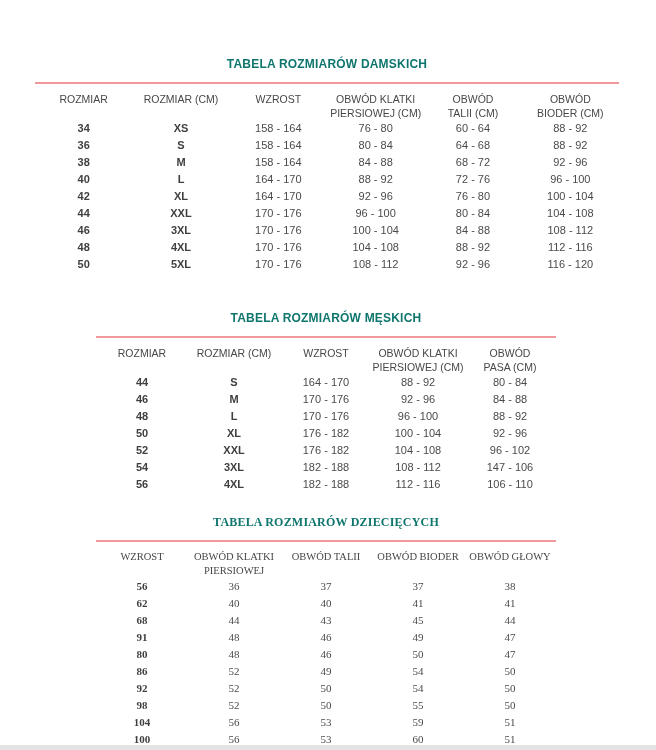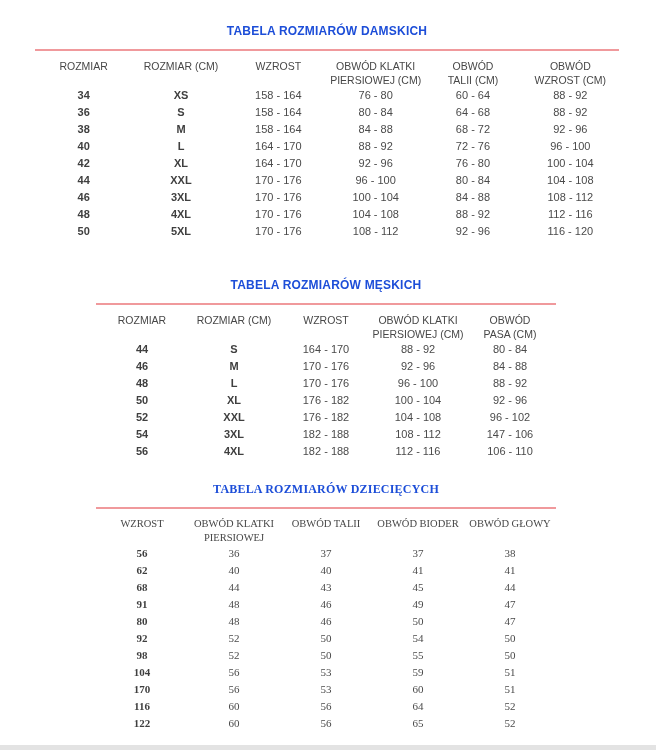--- a/index.html
+++ b/index.html
@@ -19,22 +19,23 @@
   }
   #section-damskie   { left: 35px;  top: 24px;  width: 584px; }
   #section-meskie    { left: 96px;  top: 278px; width: 460px; }
   #section-dzieciece { left: 96px;  top: 482px; width: 460px; font-family: Liberation Serif, serif; }
 
   .t-title {
     text-align: center;
     font-weight: bold;
     font-size: 12px;
     line-height: 14px;
-    color: #1d4ed8;
+    color: #0f766e;
     letter-spacing: 0.2px;
+    margin-top: 33px;
   }
   .t-line {
     height: 0;
     border-top: 2px solid #f0999c;
     margin-top: 11px;
   }
   table.sizes {
     width: 100%;
     border-collapse: collapse;
     table-layout: fixed;
@@ -91,21 +92,21 @@
           <th>
             <div>OBWÓD KLATKI</div>
             <div>PIERSIOWEJ (CM)</div>
           </th>
           <th>
             <div>OBWÓD</div>
             <div>TALII (CM)</div>
           </th>
           <th>
             <div>OBWÓD</div>
-            <div>WZROST (CM)</div>
+            <div>BIODER (CM)</div>
           </th>
         </tr>
       </thead>
     <tbody>
         <tr>
           <td class="bold">34</td>
           <td class="bold">XS</td>
           <td>158 - 164</td>
           <td>76 - 80</td>
           <td>60 - 64</td>
@@ -312,20 +313,27 @@
           <td>47</td>
         </tr>
         <tr>
           <td class="bold">80</td>
           <td>48</td>
           <td>46</td>
           <td>50</td>
           <td>47</td>
         </tr>
         <tr>
+          <td class="bold">86</td>
+          <td>52</td>
+          <td>49</td>
+          <td>54</td>
+          <td>50</td>
+        </tr>
+        <tr>
           <td class="bold">92</td>
           <td>52</td>
           <td>50</td>
           <td>54</td>
           <td>50</td>
         </tr>
         <tr>
           <td class="bold">98</td>
           <td>52</td>
           <td>50</td>
@@ -333,21 +341,21 @@
           <td>50</td>
         </tr>
         <tr>
           <td class="bold">104</td>
           <td>56</td>
           <td>53</td>
           <td>59</td>
           <td>51</td>
         </tr>
         <tr>
-          <td class="bold">170</td>
+          <td class="bold">100</td>
           <td>56</td>
           <td>53</td>
           <td>60</td>
           <td>51</td>
         </tr>
         <tr>
           <td class="bold">116</td>
           <td>60</td>
           <td>56</td>
           <td>64</td>

